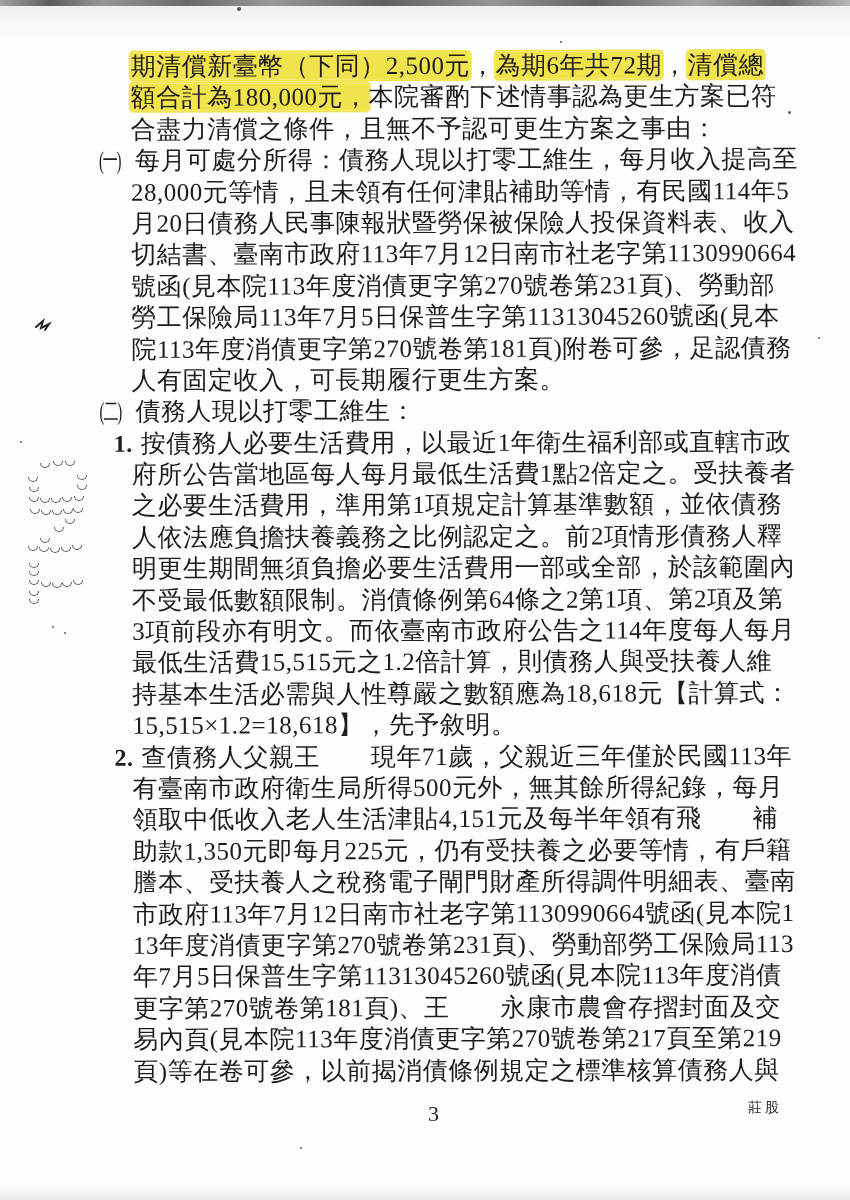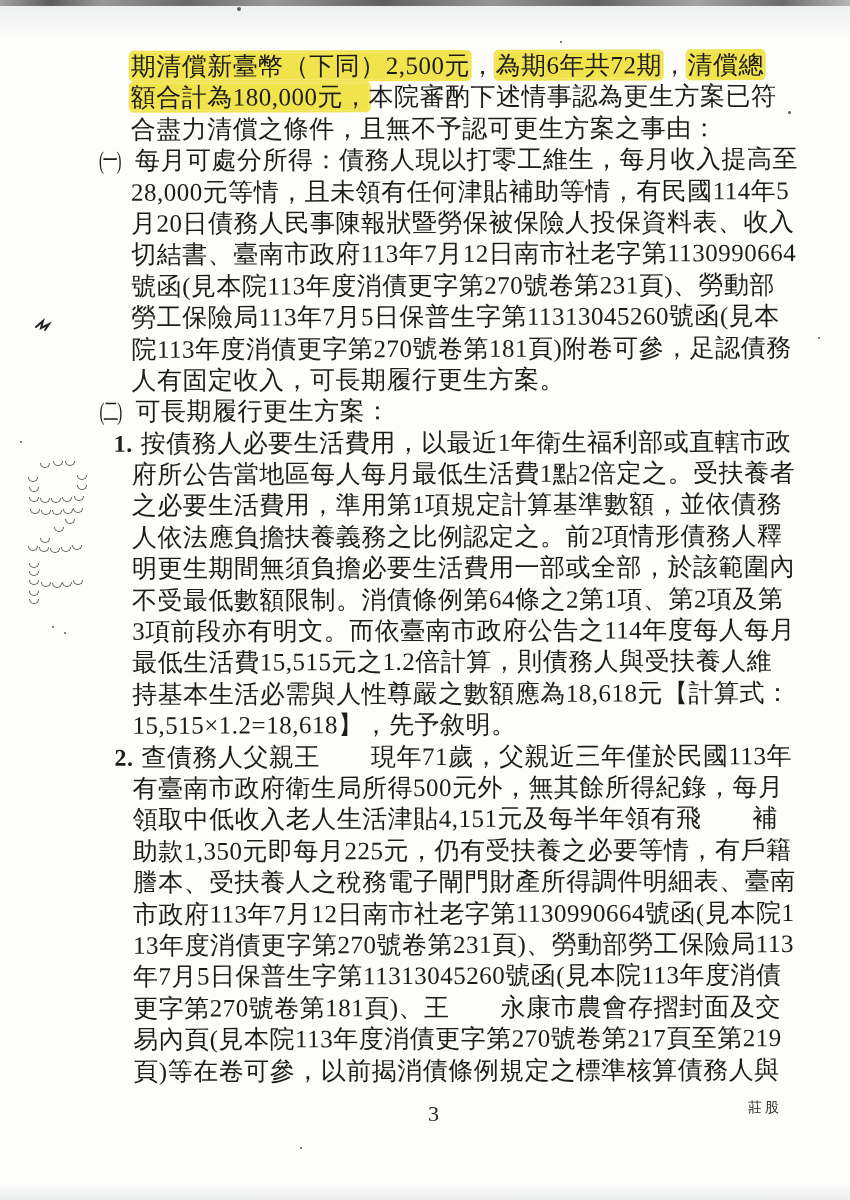--- a/index.html
+++ b/index.html
@@ -85,21 +85,21 @@
       <div class="line body"><span class="hl">額合計為180,000元，</span><span>本院審酌下述情事認為更生方案已符</span></div>
       <div class="line body"><span>合盡力清償之條件，且無不予認可更生方案之事由：</span></div>
       <div class="line hang"><span class="marker paren">(一)</span><span>每月可處分所得：債務人現以打零工維生，每月收入提高至</span></div>
       <div class="line body"><span>28,000元等情，且未領有任何津貼補助等情，有民國114年5</span></div>
       <div class="line body"><span>月20日債務人民事陳報狀暨勞保被保險人投保資料表、收入</span></div>
       <div class="line body"><span>切結書、臺南市政府113年7月12日南市社老字第1130990664</span></div>
       <div class="line body"><span>號函(見本院113年度消債更字第270號卷第231頁)、勞動部</span></div>
       <div class="line body"><span>勞工保險局113年7月5日保普生字第11313045260號函(見本</span></div>
       <div class="line body"><span>院113年度消債更字第270號卷第181頁)附卷可參，足認債務</span></div>
       <div class="line body"><span>人有固定收入，可長期履行更生方案。</span></div>
-      <div class="line hang"><span class="marker paren">(二)</span><span>可長期履行更生方案：</span></div>
+      <div class="line hang"><span class="marker paren">(二)</span><span>債務人現以打零工維生：</span></div>
       <div class="line num"><span class="marker numm">1.</span><span>按債務人必要生活費用，以最近1年衛生福利部或直轄市政</span></div>
       <div class="line body"><span>府所公告當地區每人每月最低生活費1點2倍定之。受扶養者</span></div>
       <div class="line body"><span>之必要生活費用，準用第1項規定計算基準數額，並依債務</span></div>
       <div class="line body"><span>人依法應負擔扶養義務之比例認定之。前2項情形債務人釋</span></div>
       <div class="line body"><span>明更生期間無須負擔必要生活費用一部或全部，於該範圍內</span></div>
       <div class="line body"><span>不受最低數額限制。消債條例第64條之2第1項、第2項及第</span></div>
       <div class="line body"><span>3項前段亦有明文。而依臺南市政府公告之114年度每人每月</span></div>
       <div class="line body"><span>最低生活費15,515元之1.2倍計算，則債務人與受扶養人維</span></div>
       <div class="line body"><span>持基本生活必需與人性尊嚴之數額應為18,618元【計算式：</span></div>
       <div class="line body"><span>15,515×1.2=18,618】，先予敘明。</span></div>

